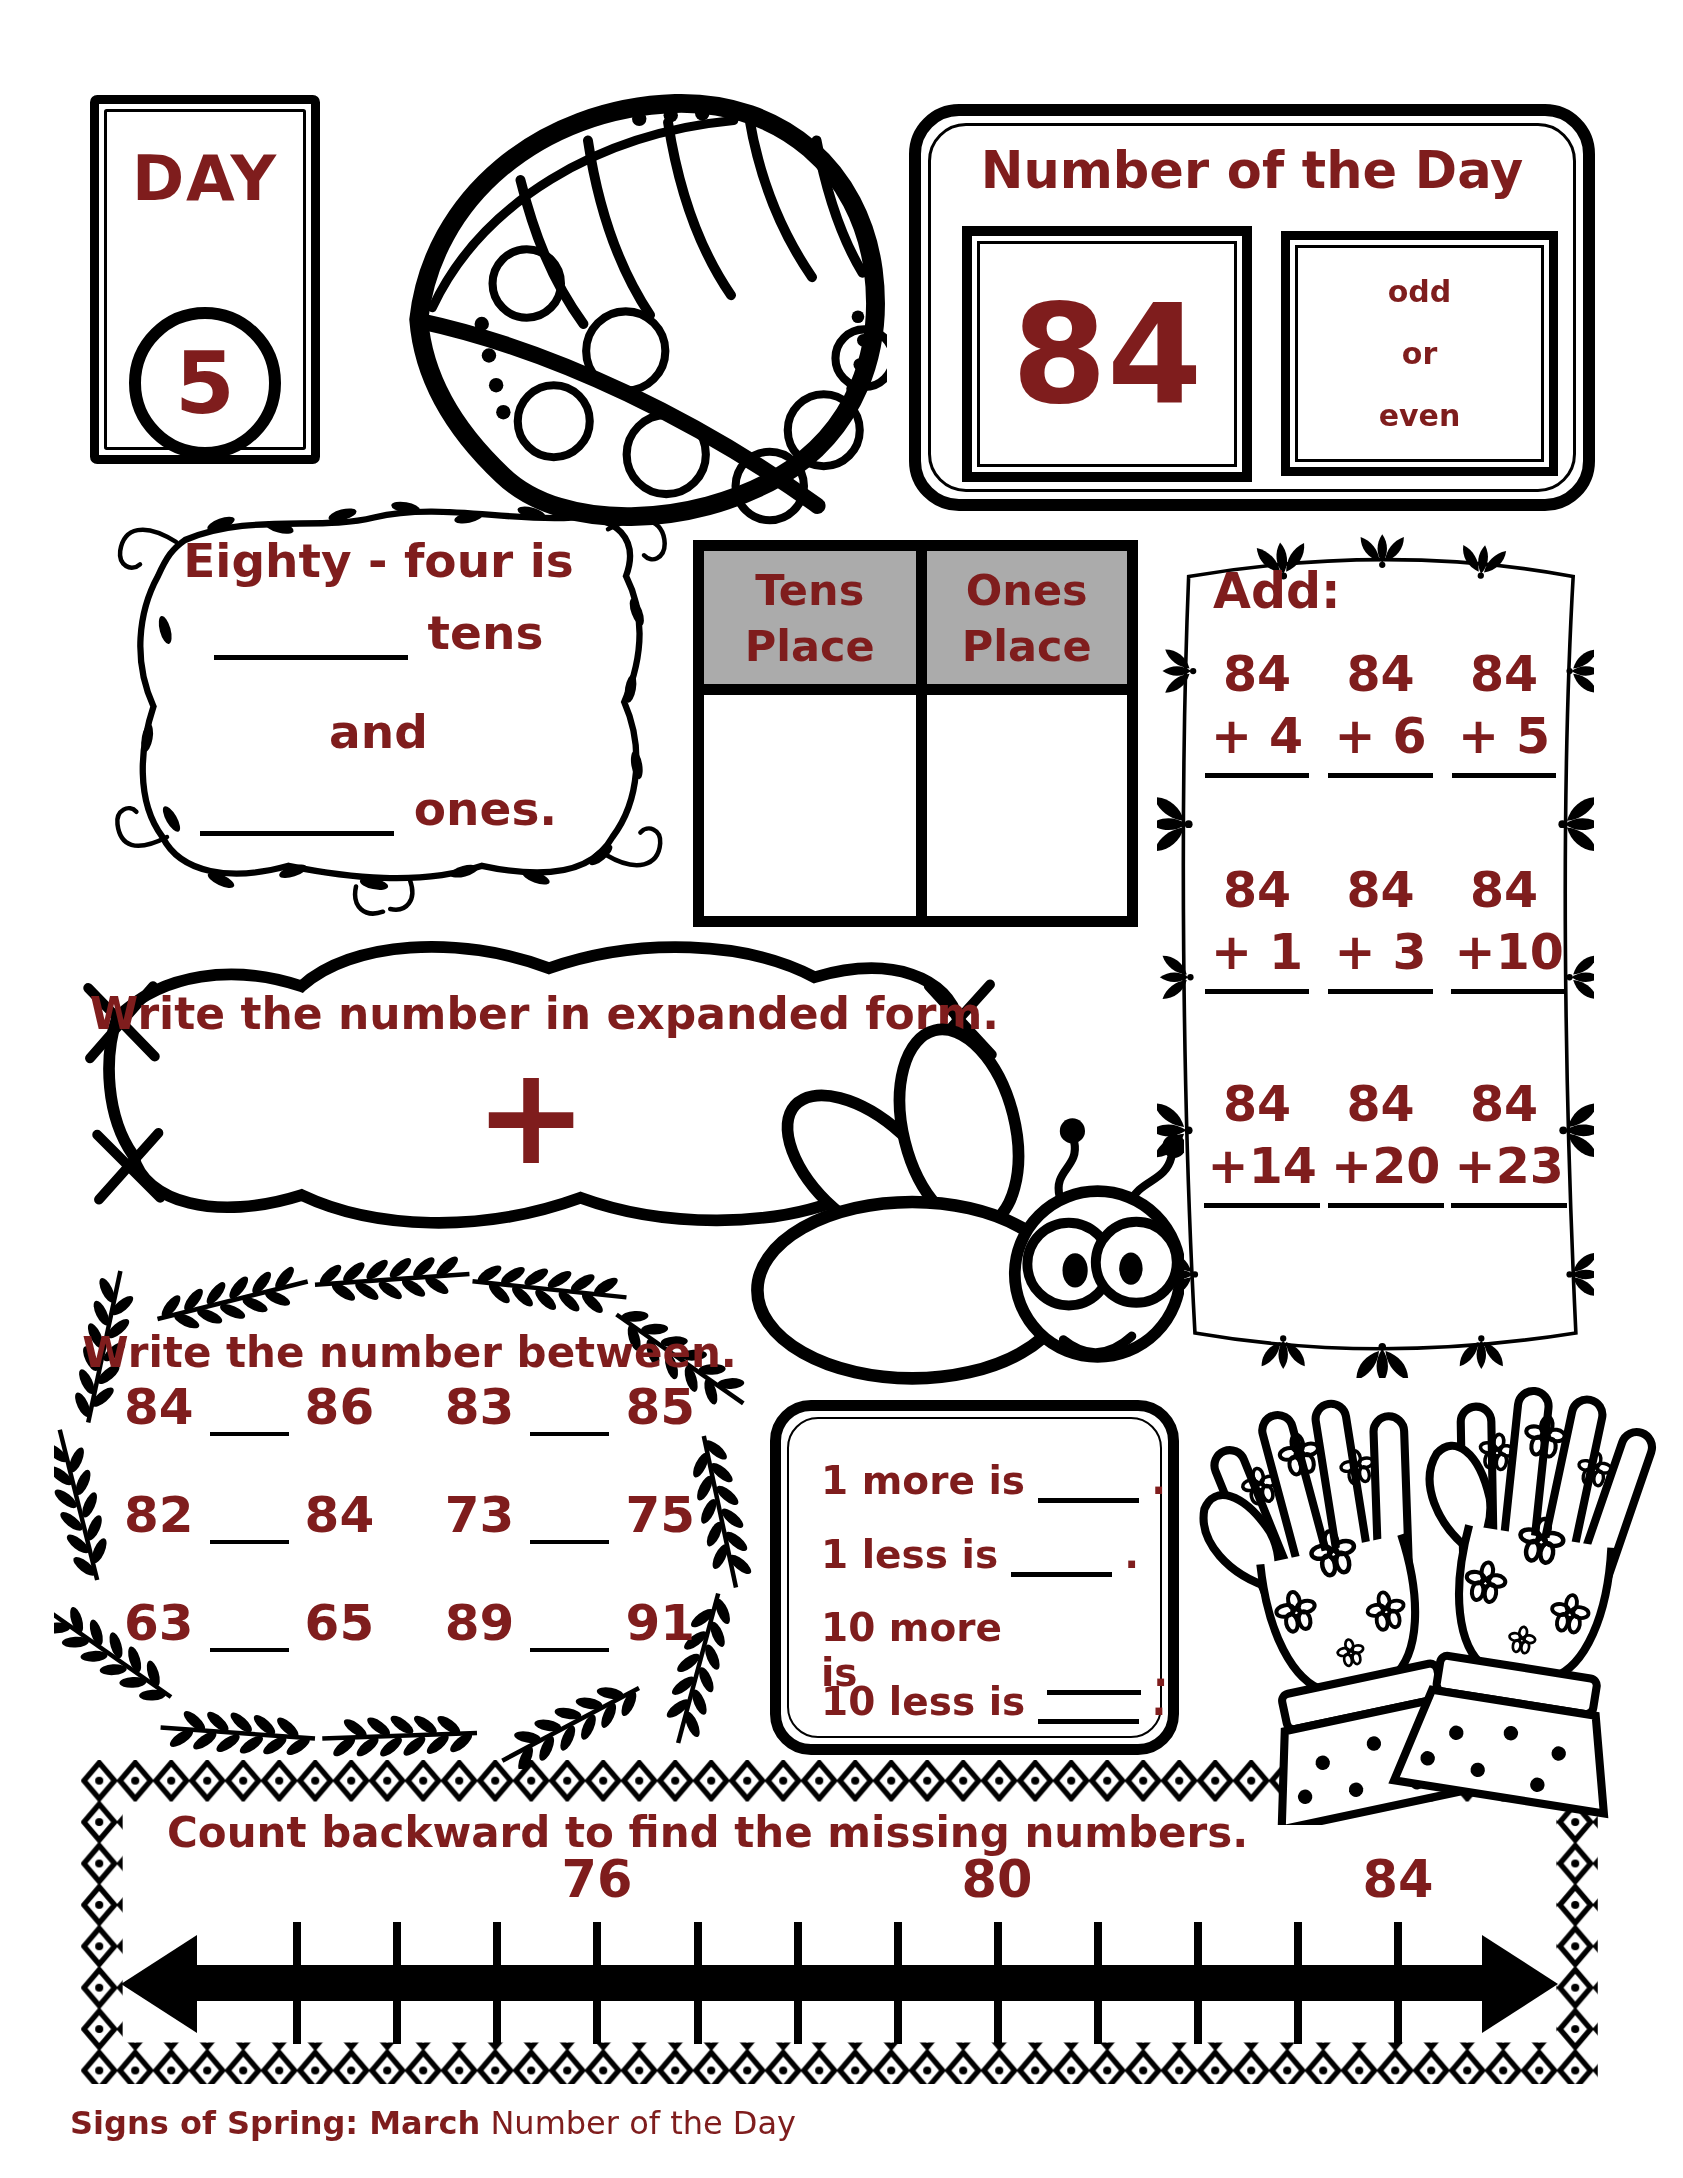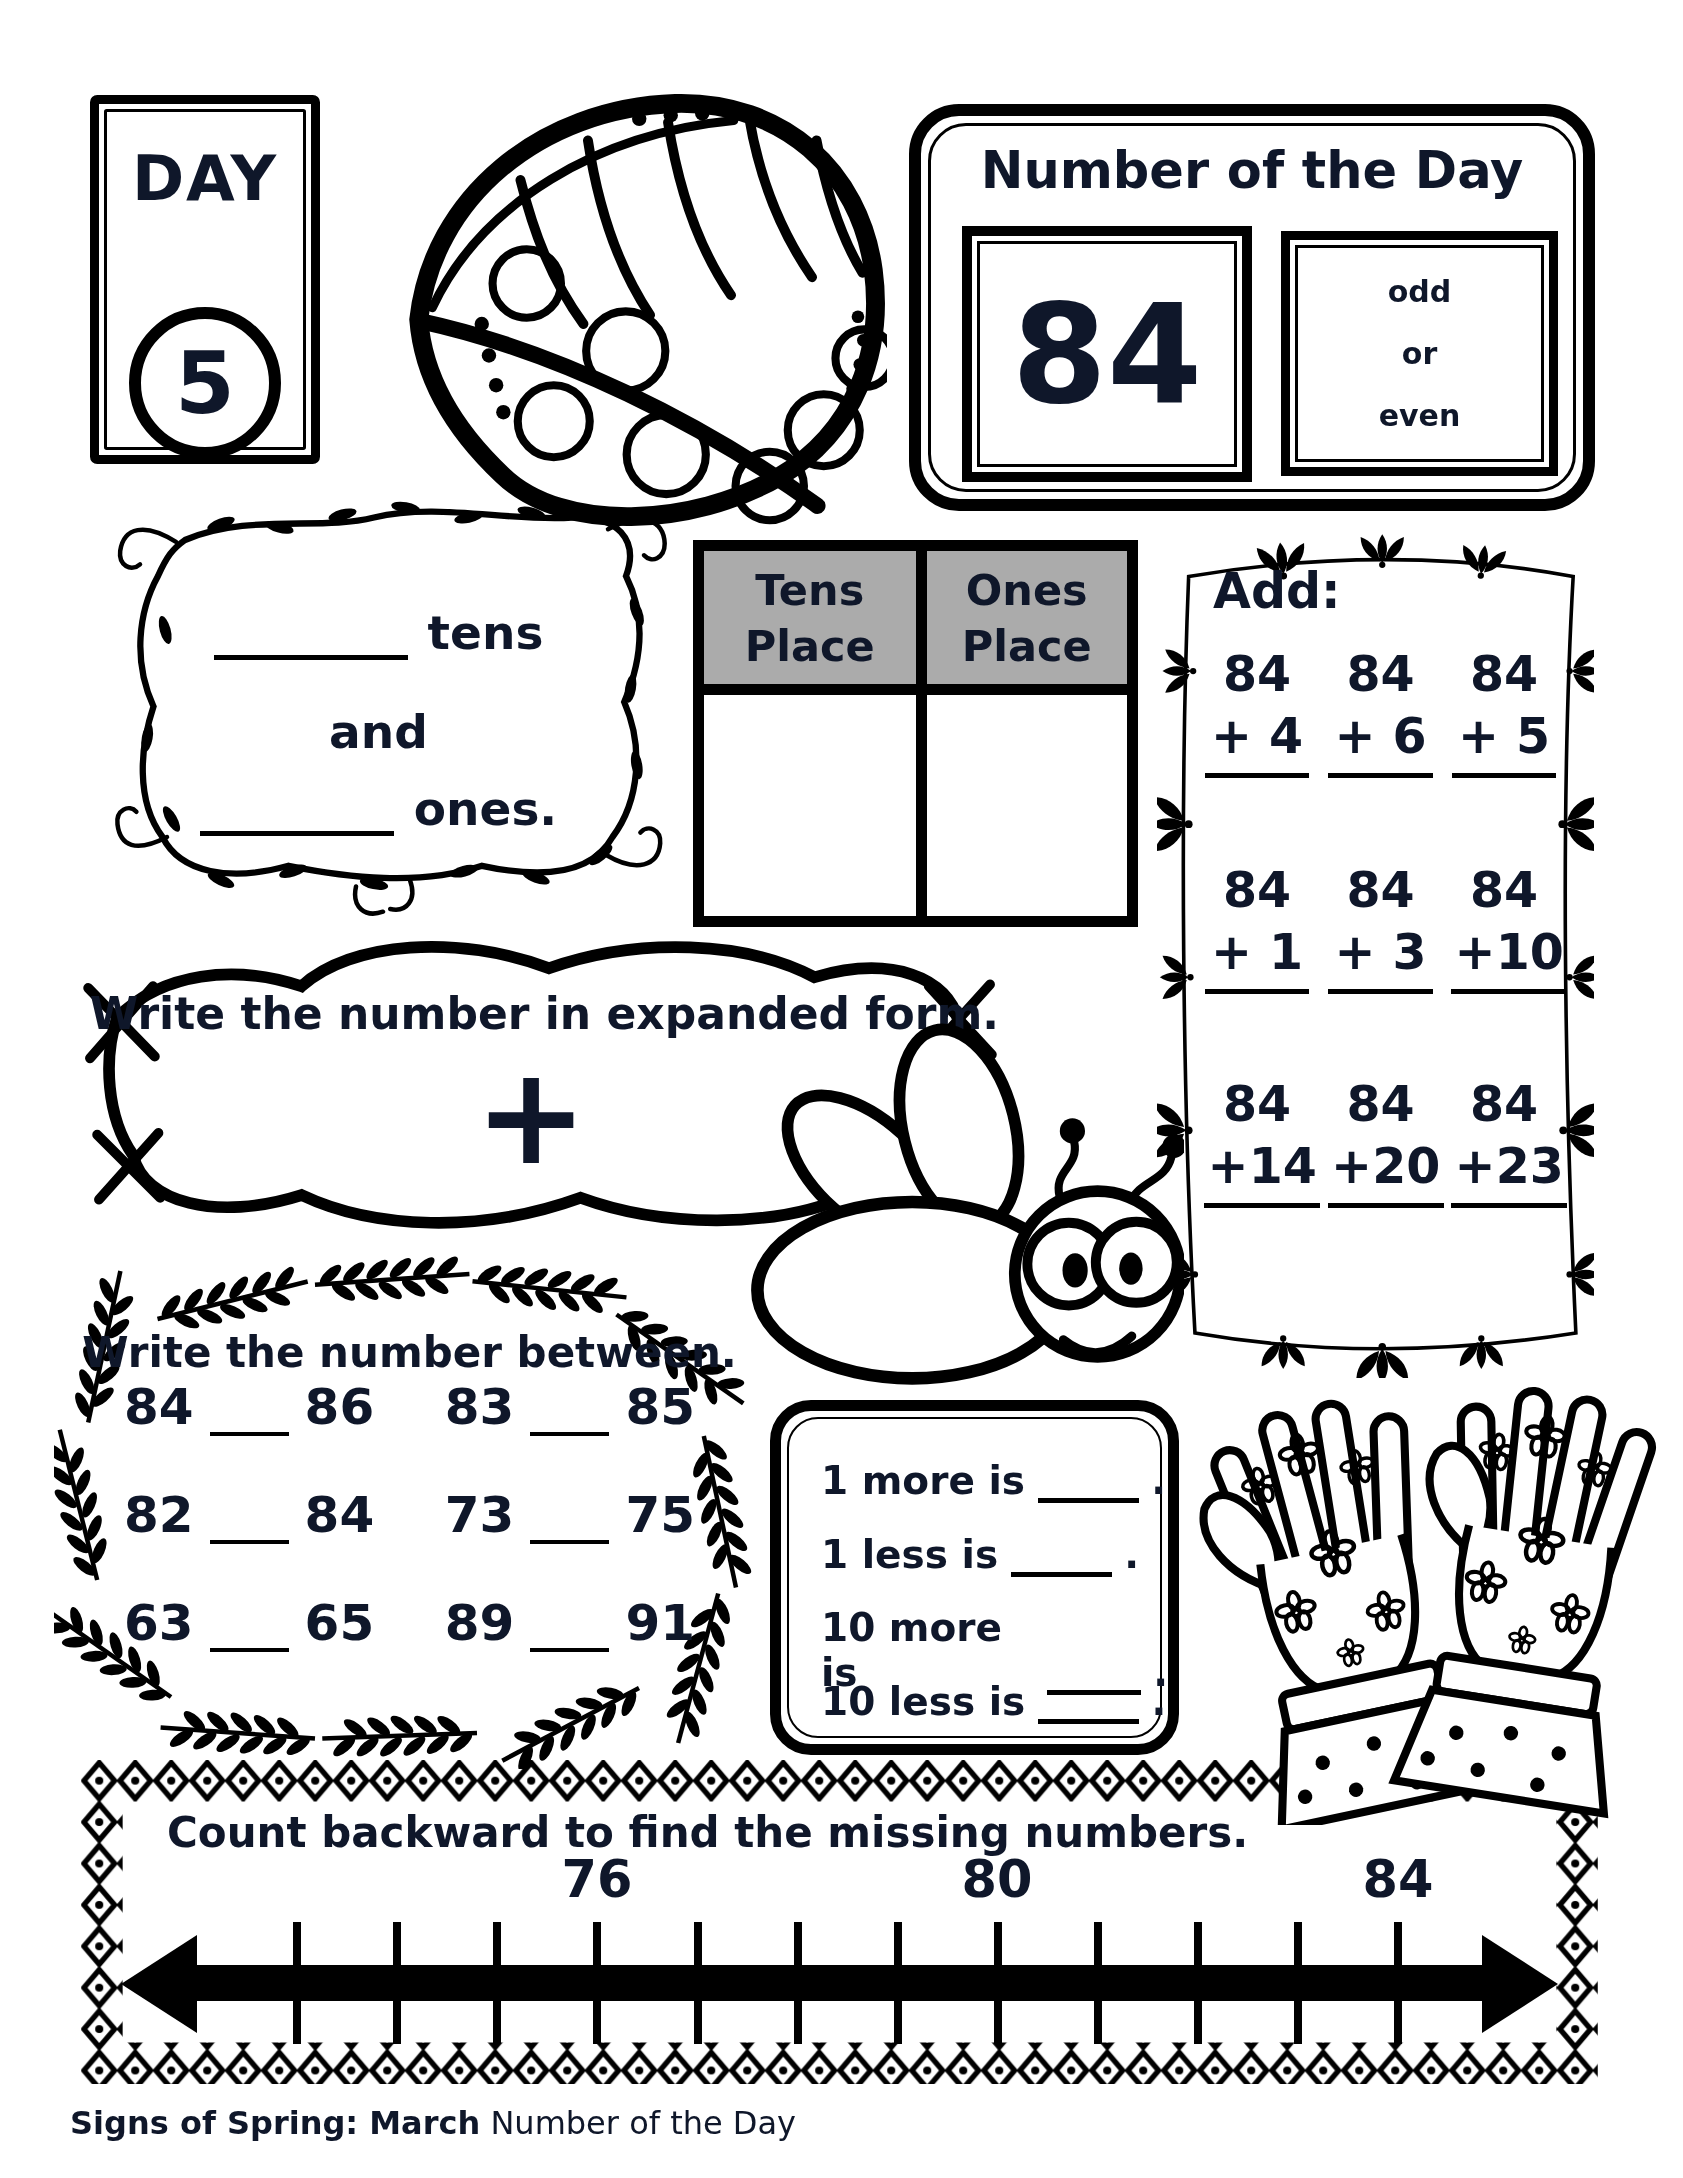--- a/index.html
+++ b/index.html
@@ -1,18 +1,18 @@
 <!DOCTYPE html>
 <html style="font-size:14.4px"><head>
 <meta charset="utf-8">
 <style>
   html,body{margin:0;padding:0;background:#e8e8e8;}
   .sheet{
     position:relative;width:1683px;height:2178px;background:#fff;
-    font-family:"DejaVu Sans","Liberation Sans",sans-serif;color:#0f172a;overflow:hidden;
+    font-family:"DejaVu Sans","Liberation Sans",sans-serif;color:#7f1d1d;overflow:hidden;
   }
   .abs{position:absolute;}
   svg{display:block;}
 
   
   .day-card{left:90px;top:95px;width:212px;height:351px;border:9px solid #000;border-radius:7.2px;z-index:2;}
   .day-card::before{content:"";position:absolute;inset:5.4px;border:3.6px solid #000;border-radius:2.7px;}
   .day-label{position:absolute;top:38px;width:100%;text-align:center;font-size:63px;font-weight:800;letter-spacing:1.8px;}
   .day-circle{position:absolute;left:50%;top:203px;transform:translateX(-50%);width:128px;height:128px;border:12.6px solid #000;border-radius:50%;display:flex;align-items:center;justify-content:center;font-size:86px;font-weight:800;}
 
@@ -175,20 +175,21 @@
         <ellipse cx="500" cy="445" rx="16" ry="6" transform="rotate(20 500 445)"></ellipse>
         <ellipse cx="420" cy="438" rx="16" ry="6" transform="rotate(-15 420 438)"></ellipse>
         <ellipse cx="320" cy="452" rx="16" ry="6" transform="rotate(12 320 452)"></ellipse>
         <ellipse cx="230" cy="438" rx="16" ry="6" transform="rotate(-18 230 438)"></ellipse>
         <ellipse cx="150" cy="448" rx="16" ry="6" transform="rotate(25 150 448)"></ellipse>
         <ellipse cx="95" cy="380" rx="16" ry="6" transform="rotate(60 95 380)"></ellipse>
         <ellipse cx="68" cy="290" rx="16" ry="6" transform="rotate(100 68 290)"></ellipse>
         <ellipse cx="88" cy="170" rx="16" ry="6" transform="rotate(75 88 170)"></ellipse>
       </g>
     </svg>
+    <div class="txt" style="top:56px">Eighty - four is</div>
     <div class="s-line2" style="top:128px">
       <span class="blank"></span>
       <span>tens</span>
     </div>
     <div class="txt" style="top:227px">and</div>
     <div class="s-line4" style="top:304px">
       <span class="blank"></span>
       <span>ones.</span>
     </div>
   </div>

